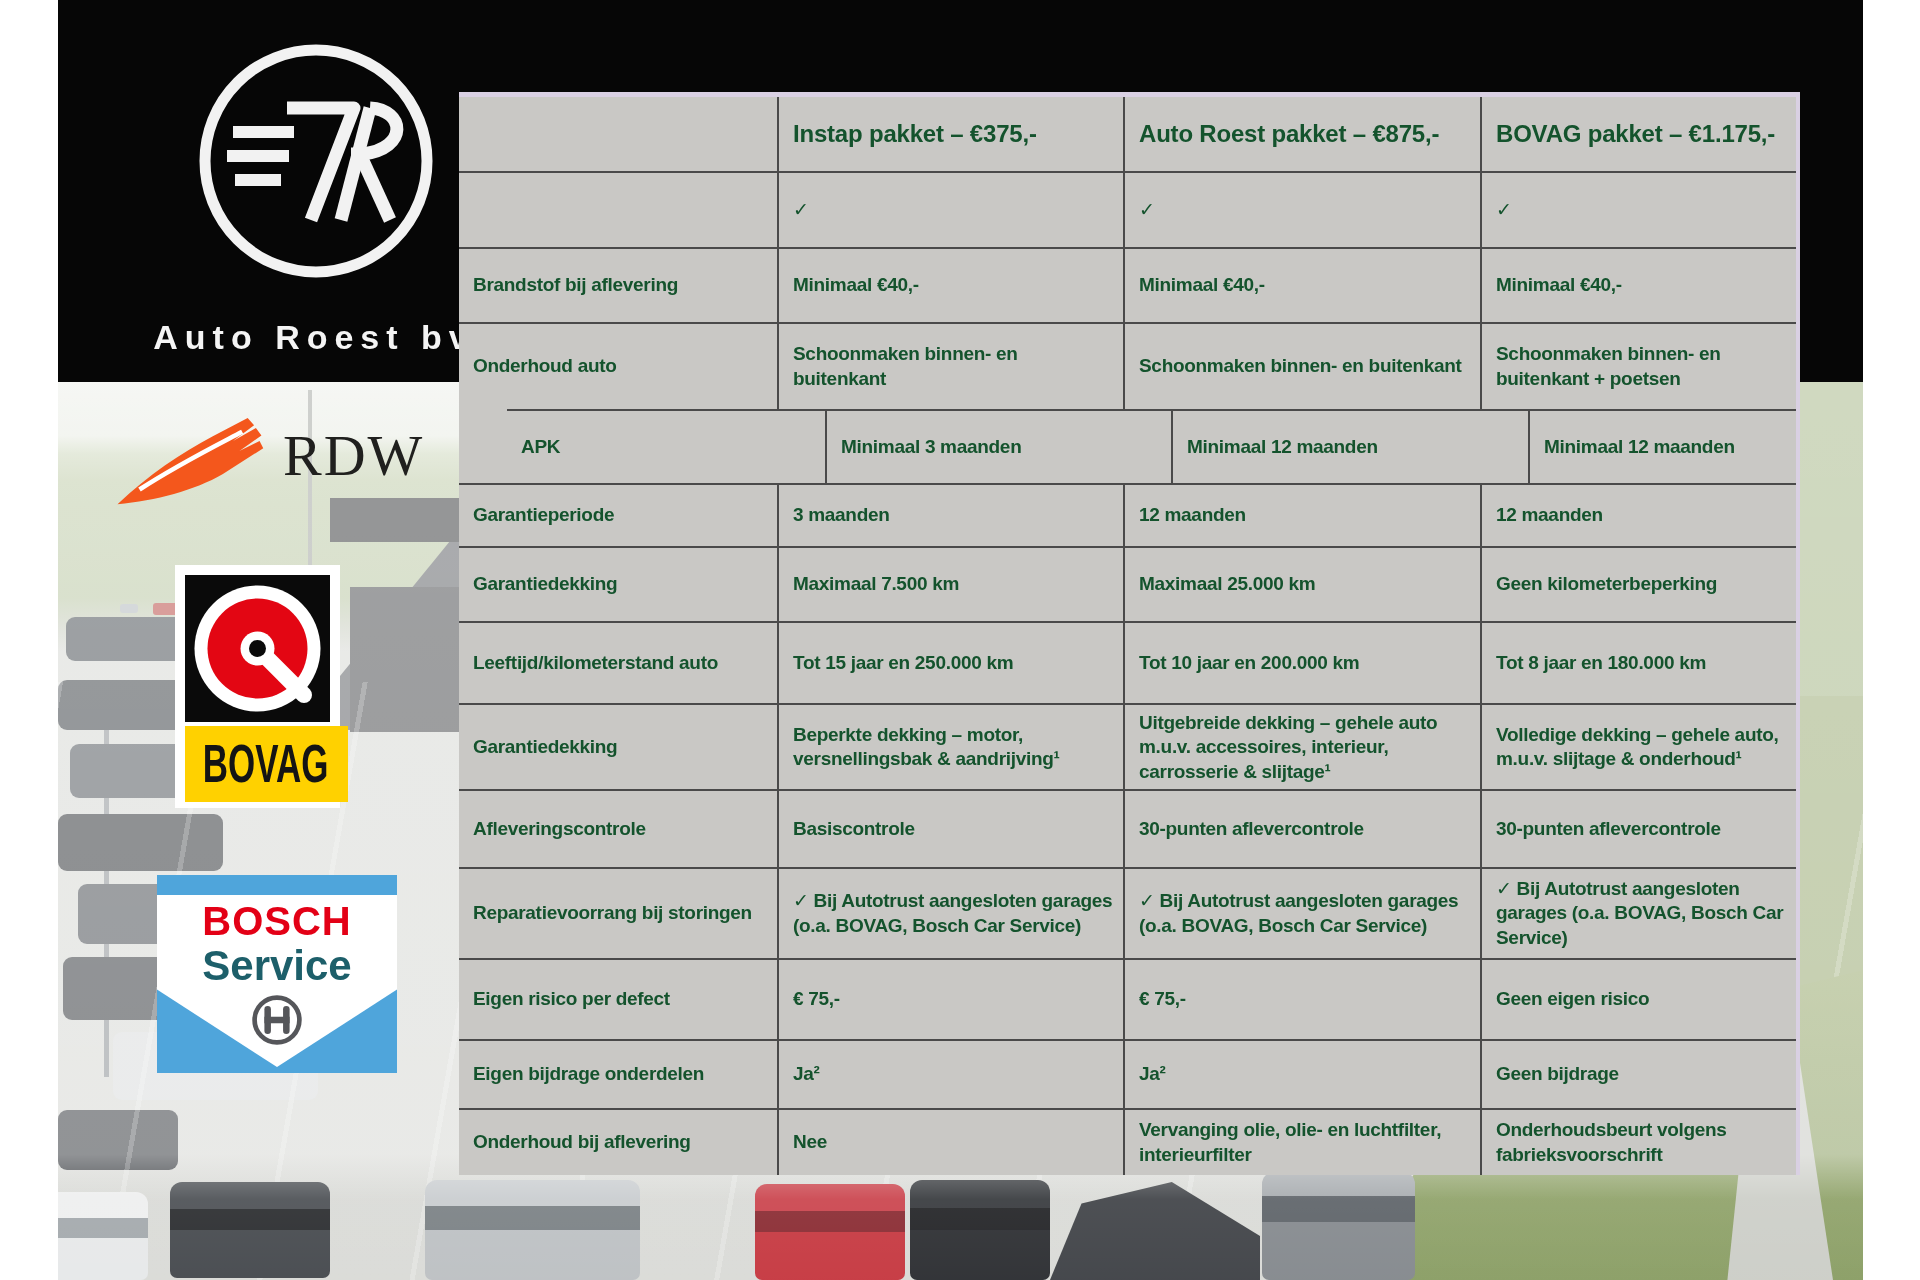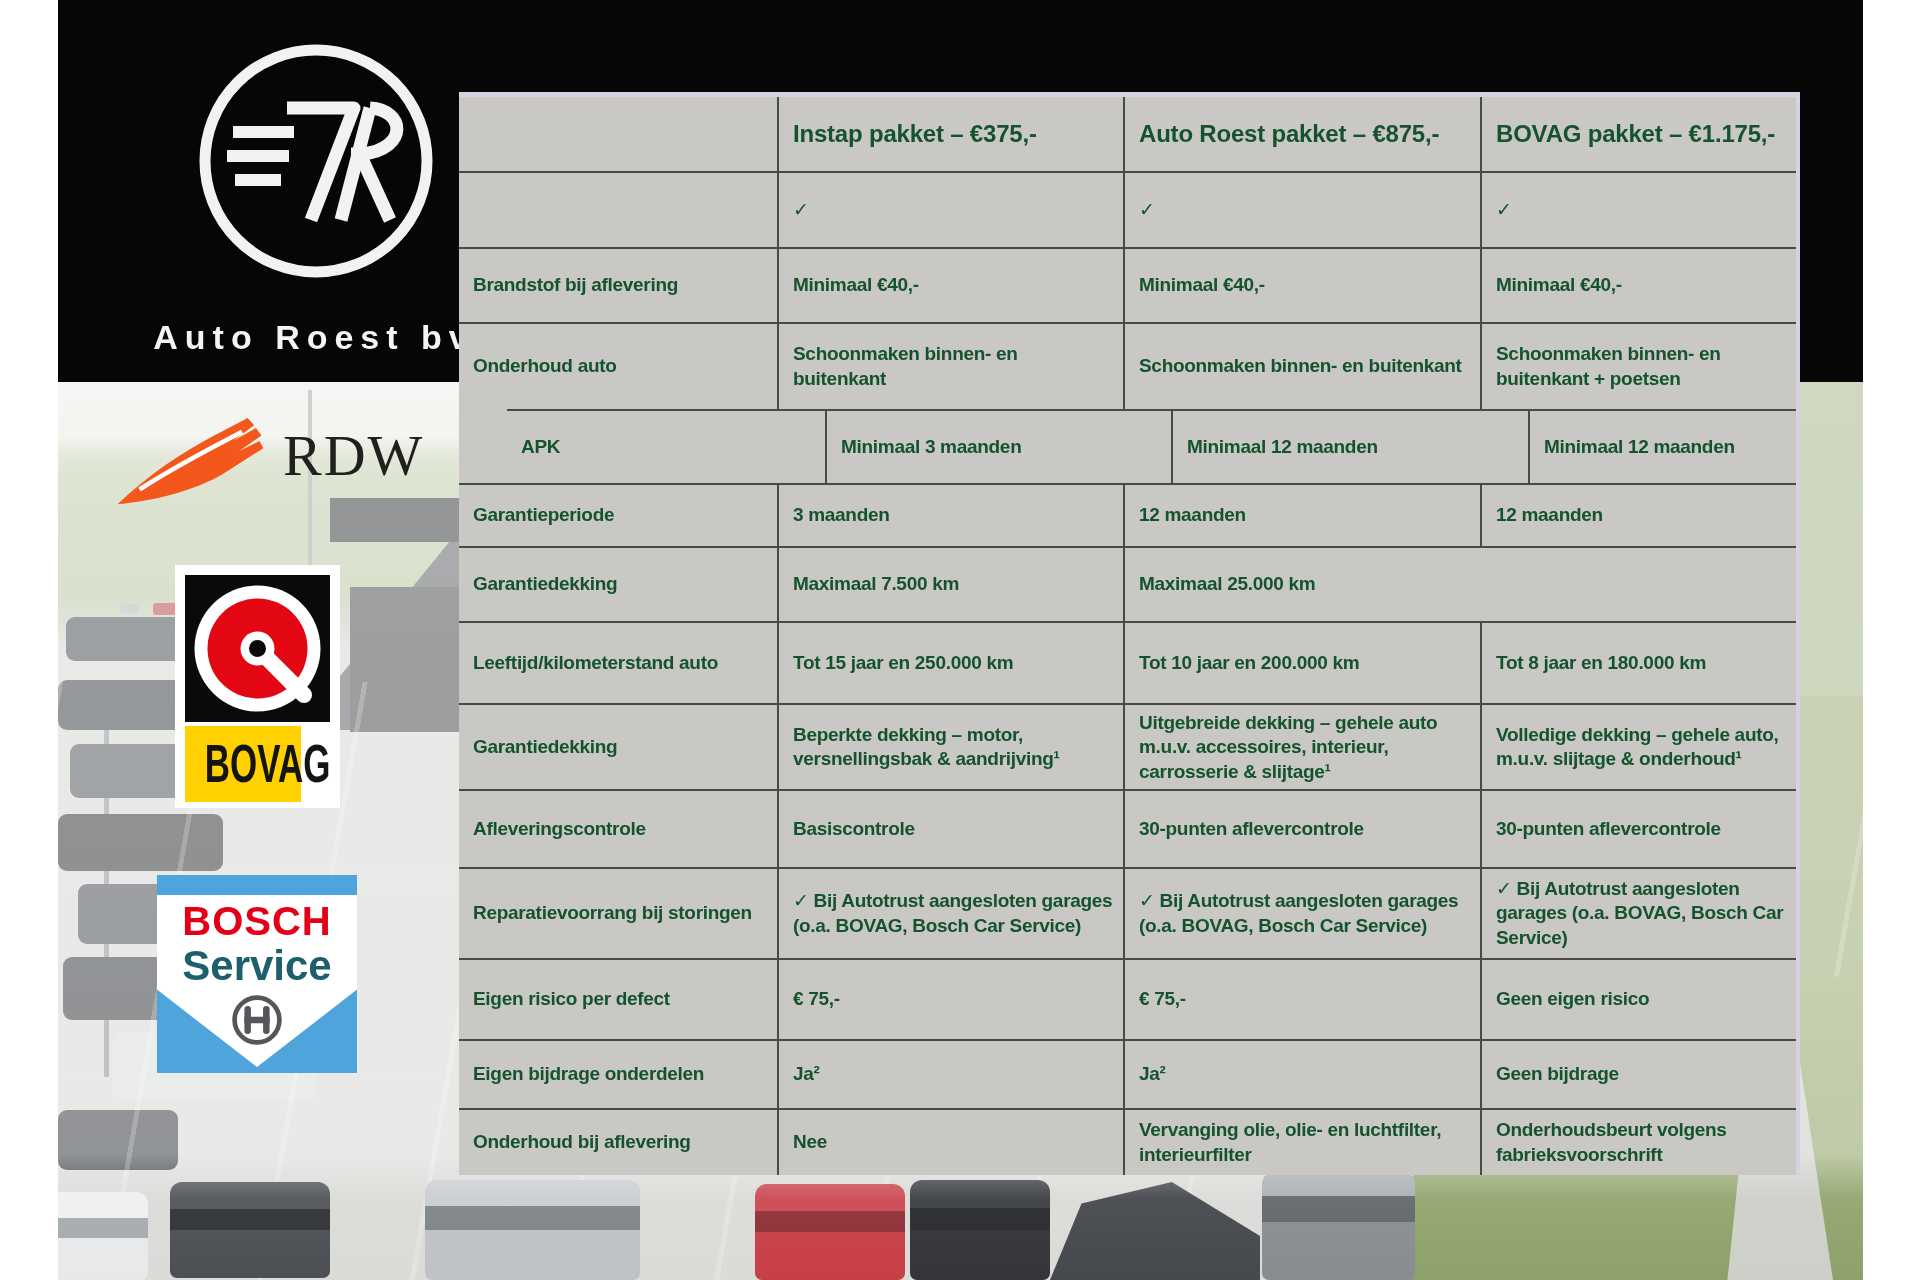--- a/index.html
+++ b/index.html
@@ -63,24 +63,24 @@
   .wash { left:0; top:0; width:100%; height:100%;
     background:linear-gradient(180deg,rgba(255,255,255,.52) 0%,rgba(255,255,255,.47) 86%,
                rgba(255,255,255,.16) 91%,rgba(255,255,255,.12) 100%); }
 
   
   .rdw { position:absolute; left:112px; top:416px; display:flex; align-items:center; }
   .rdw-text { font-family:Liberation Serif, serif; font-size:58px; color:#20201e;
               letter-spacing:2px; margin-left:6px; margin-top:-14px; }
   .bovag { position:absolute; left:175px; top:565px; width:165px; height:243px; background:#ffffff;
            padding:10px; }
-  .bovag-text-box { width:116px; height:76px; background:#ffd100; display:flex; align-items:center;
-           justify-content:flex-start; }
+  .bovag-text-box { width:163px; height:76px; background:#ffd100; display:flex; align-items:center;
+           justify-content:flex-end; }
   .bovag-text { font-size:46px; font-weight:800; color:#141414; transform:scaleX(.76) scaleY(1.15); }
-  .bosch { position:absolute; left:157px; top:875px; width:200px; height:198px; background:#4fa5db; }
+  .bosch { position:absolute; left:157px; top:875px; width:240px; height:198px; background:#4fa5db; }
   .bosch::before { content:""; position:absolute; left:0; top:20px; width:100%; height:172px;
            background:#ffffff; clip-path:polygon(0 0,100% 0,100% 55%,50% 100%,0 55%); }
   .bosch > * { position:relative; z-index:1; }
   .bosch-word { margin-top:24px; text-align:center; font-size:40px; font-weight:800;
            color:#e30016; letter-spacing:1px; }
   .bosch-service { text-align:center; font-size:42px; font-weight:bold; color:#1d5f6a; margin-top:-2px; }
   .bosch-armature { display:block; margin:2px auto 0; }
 
   
   .pkg-table { position:absolute; left:459px; top:92px; width:1341px; background:#c9c8c5;
@@ -214,20 +214,21 @@
       <div class="t-row" style="height: 63px;">
         <div class="t-cell c0">Garantieperiode</div>
         <div class="t-cell c1">3 maanden</div>
         <div class="t-cell c2">12 maanden</div>
         <div class="t-cell c3">12 maanden</div>
       </div>
       <div class="t-row" style="height: 75px;">
         <div class="t-cell c0">Garantiedekking</div>
         <div class="t-cell c1">Maximaal 7.500 km</div>
         <div class="t-cell c2">Maximaal 25.000 km</div>
+        <div class="t-cell c3">Geen kilometerbeperking</div>
       </div>
       <div class="t-row" style="height: 82px;">
         <div class="t-cell c0">Leeftijd/kilometerstand auto</div>
         <div class="t-cell c1">Tot 15 jaar en 250.000 km</div>
         <div class="t-cell c2">Tot 10 jaar en 200.000 km</div>
         <div class="t-cell c3">Tot 8 jaar en 180.000 km</div>
       </div>
       <div class="t-row" style="height: 86px;">
         <div class="t-cell c0">Garantiedekking</div>
         <div class="t-cell c1">Beperkte dekking – motor, versnellingsbak &amp; aandrijving¹</div>

